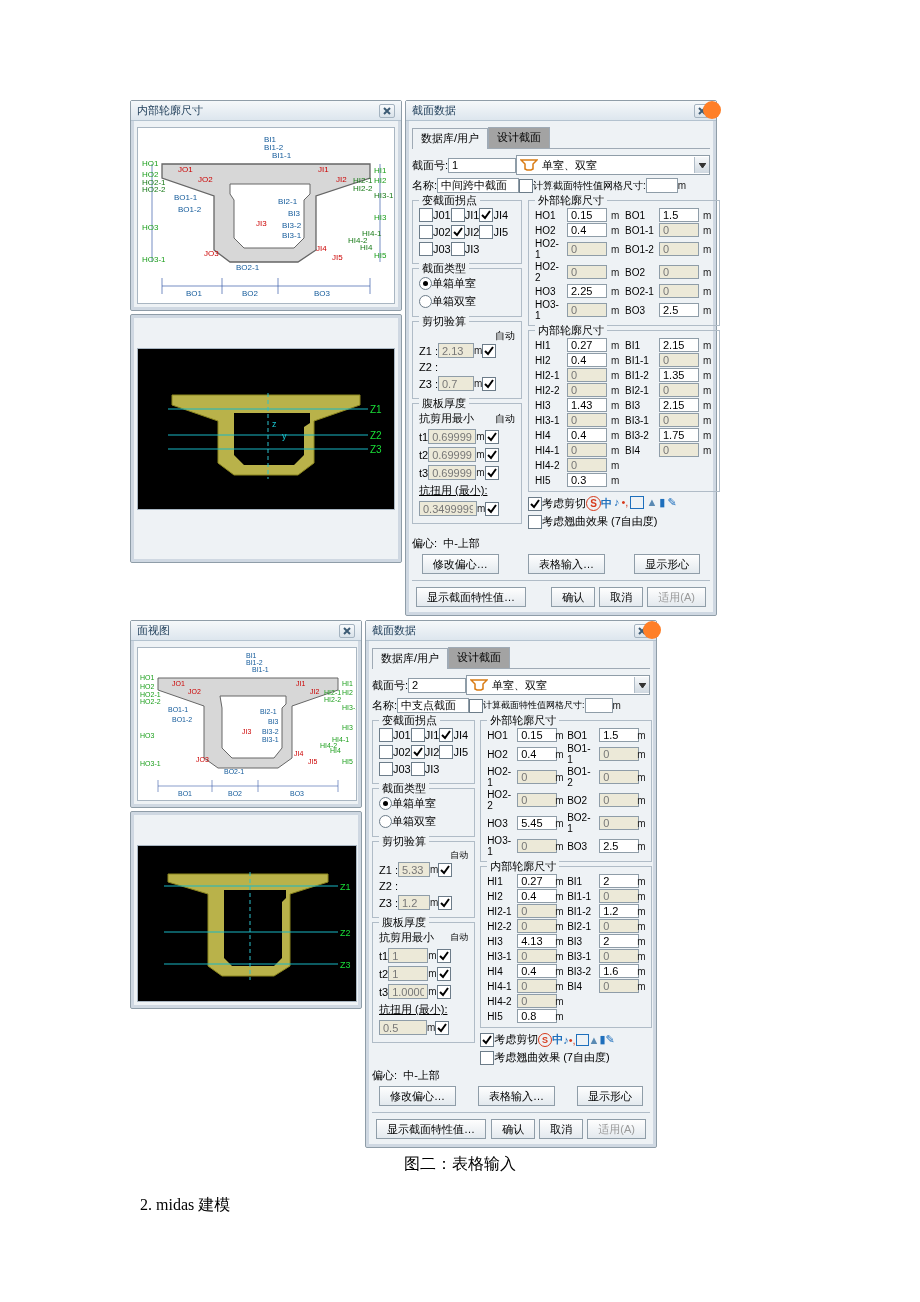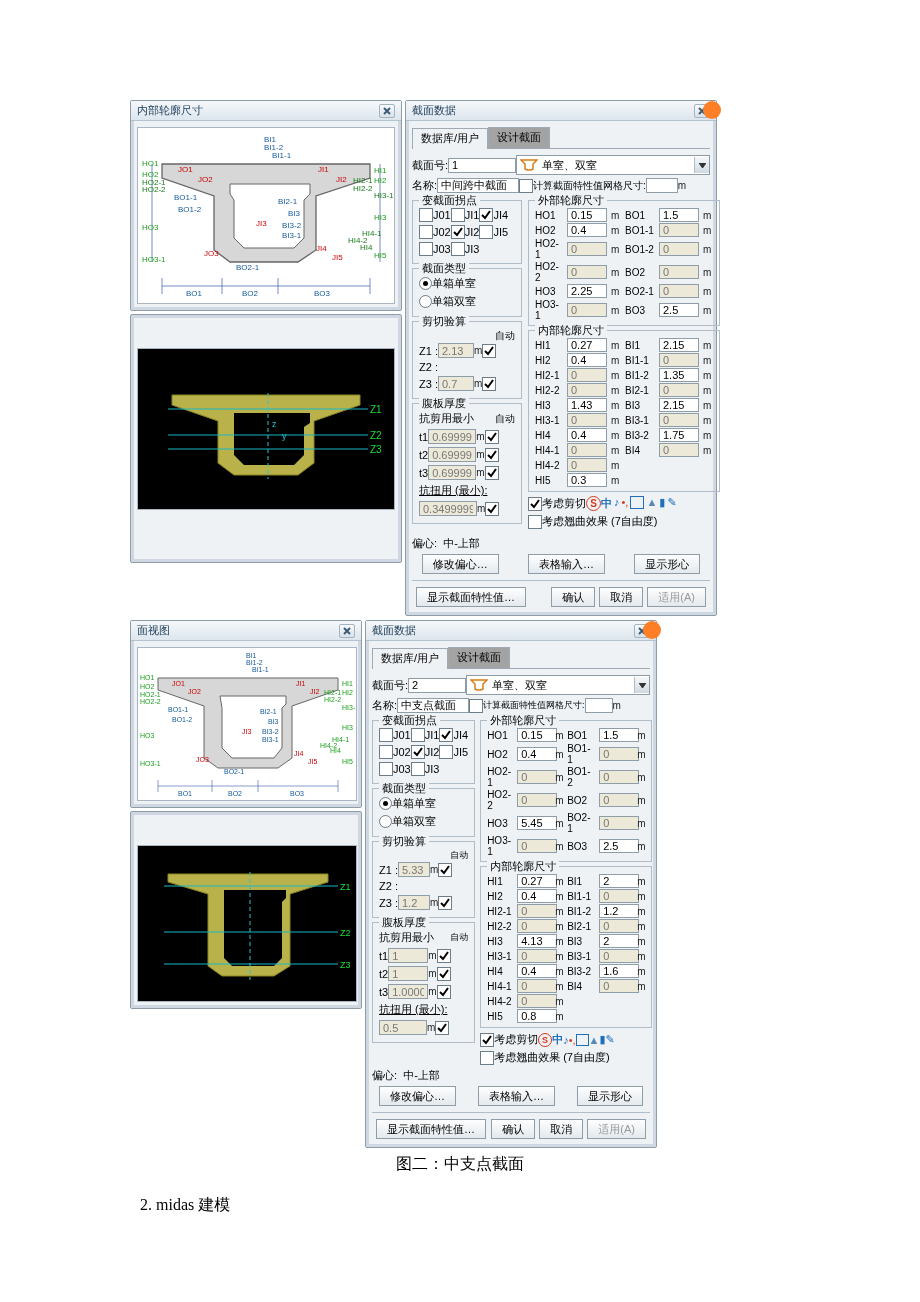--- a/index.html
+++ b/index.html
@@ -851,16 +851,16 @@
           <button class="btn">显示截面特性值…</button>
           <div style="display:flex;gap:4px;">
             <button class="btn">确认</button>
             <button class="btn">取消</button>
             <button class="btn disabled">适用(A)</button>
           </div>
         </div>
       </div>
     </div>
   </div>
-  <div class="caption">图二：中支点截面</div>
+  <div class="caption">图二：表格输入</div>
 
   <div class="heading">2. midas 建模</div>
 </div>
 
 </body></html>

